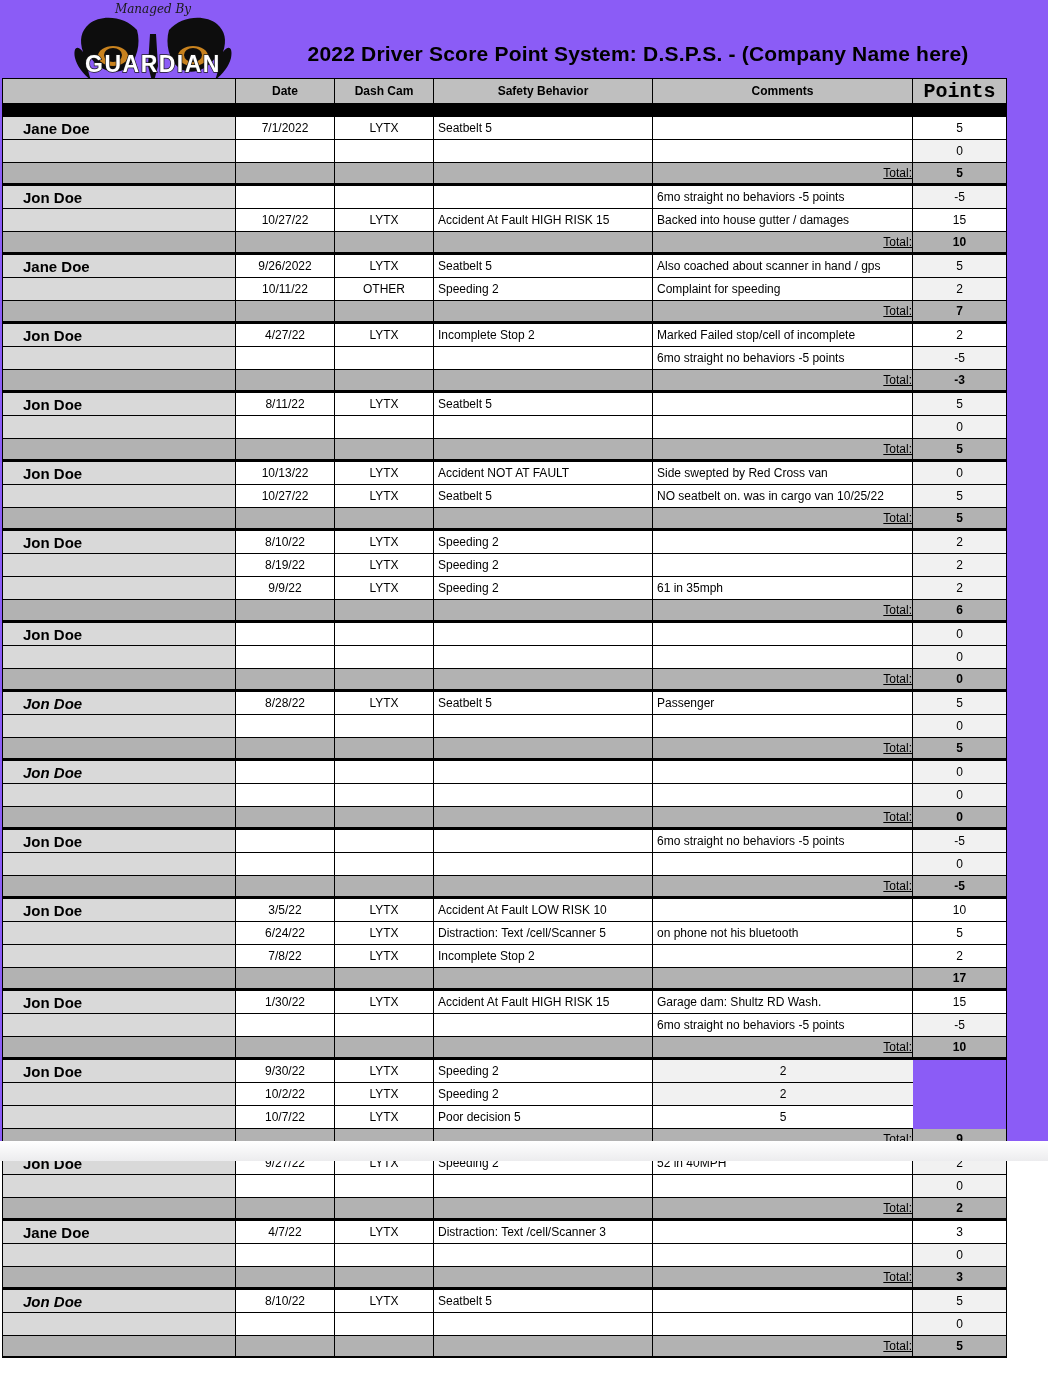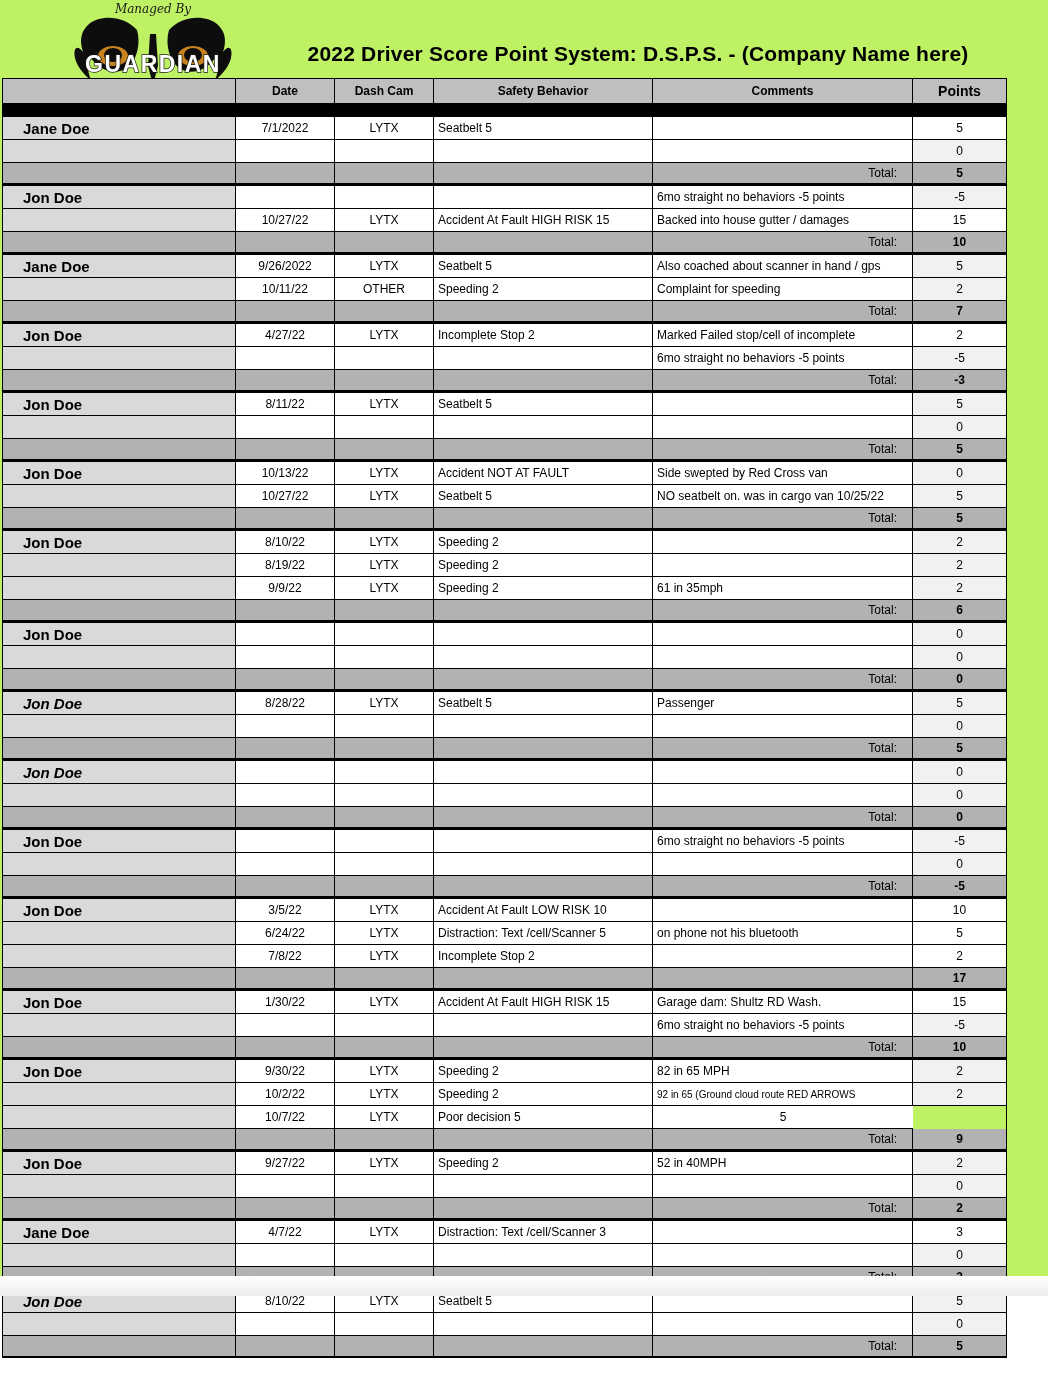--- a/index.html
+++ b/index.html
@@ -5,55 +5,55 @@
   :root{
     --header-bg:#bfbfbf;
     --name-bg:#d9d9d9;
     --total-bg:#b2b2b2;
     --shade-bg:#f1f1f1;
     --line:#000000;
   }
   *{box-sizing:border-box;margin:0;padding:0;}
   html,body{width:1048px;height:1376px;overflow:hidden;background:#ffffff;
     font-family:"Liberation Sans",sans-serif;color:#000;}
-  .page{position:relative;width:1048px;height:1296px;background:#bef264;}
+  .page{position:relative;width:1048px;height:1161px;background:#8b5cf6;}
 
   
   .top-area{position:absolute;top:0;left:0;width:1048px;height:78px;}
   .logo{position:absolute;top:2px;left:68px;width:170px;height:76px;text-align:center;}
   .managed-by{font-family:"DejaVu Serif",serif;font-style:italic;font-size:12px;color:#1a1a1a;}
   .logo svg{display:block;margin:-2px auto 0;}
   .title{position:absolute;left:238px;top:26px;width:800px;text-align:center;
     font-size:21px;font-weight:bold;letter-spacing:.2px;margin-top:16px;}
 
   
   .score-table{position:absolute;top:78px;left:2px;width:1005px;
     border-left:1px solid var(--line);border-right:1px solid var(--line);}
   .row{display:grid;grid-template-columns:233px 99px 99px 219px 260px 93px;}
   .cell{border-right:1px solid var(--line);border-bottom:1px solid var(--line);
     overflow:hidden;white-space:nowrap;display:flex;align-items:center;}
   .cell:last-child{border-right:none;}
 
   .header-row .cell{height:26px;background:var(--header-bg);justify-content:center;
     font-weight:bold;font-size:12px;border-top:1px solid var(--line);}
-  .header-row .points-h{font-size:14px;}
+  .header-row .points-h{font-size:20px;font-family:Liberation Mono, monospace;}
   .black-bar{height:13px;background:#000;}
 
   .data-row .cell{height:23px;background:#fff;font-size:12px;}
   .data-row .name-col{background:var(--name-bg);padding-left:20px;}
   .name-text{font-size:15px;font-weight:bold;}
   .name-text.italic{font-style:italic;}
   .c-date,.c-cam{justify-content:center;}
   .c-beh,.c-com{padding-left:4px;}
   .c-com.small{font-size:10px;}
   .c-pts{justify-content:center;font-size:13px;}
   .c-pts.shaded{background:var(--shade-bg);}
 
   .total-row .cell{height:21px;background:var(--total-bg);font-size:12px;}
-  .total-row .c-com{justify-content:flex-end;padding-right:15px;}
+  .total-row .c-com{justify-content:flex-end;padding-right:0;text-decoration:underline;}
   .total-row .c-pts{font-weight:bold;background:var(--total-bg);}
   .block{border-bottom:2px solid var(--line);}
   .block:last-child{border-bottom:1px solid var(--line);}
 
   .bottom-fade{position:absolute;left:0;bottom:0;width:1048px;height:20px;
     background:linear-gradient(to bottom,#ffffff 0%,#ececee 100%);}
 </style>
 </head>
 <body>
 
@@ -473,29 +473,27 @@
           </div>
         </div>
         <div class="block">
           <div class="row data-row">
             <div class="cell name-col">
               <span class="name-text">Jon Doe</span>
             </div>
             <div class="cell c-date">9/30/22</div>
             <div class="cell c-cam">LYTX</div>
             <div class="cell c-beh">Speeding 2</div>
-            <div class="cell c-com">82 in 65 MPH</div>
             <div class="cell c-pts shaded">2</div>
           </div>
           <div class="row data-row">
             <div class="cell name-col"></div>
             <div class="cell c-date">10/2/22</div>
             <div class="cell c-cam">LYTX</div>
             <div class="cell c-beh">Speeding 2</div>
-            <div class="cell c-com small">92 in 65 (Ground cloud route RED ARROWS</div>
             <div class="cell c-pts shaded">2</div>
           </div>
           <div class="row data-row">
             <div class="cell name-col"></div>
             <div class="cell c-date">10/7/22</div>
             <div class="cell c-cam">LYTX</div>
             <div class="cell c-beh">Poor decision 5</div>
             <div class="cell c-pts">5</div>
           </div>
           <div class="row total-row">

